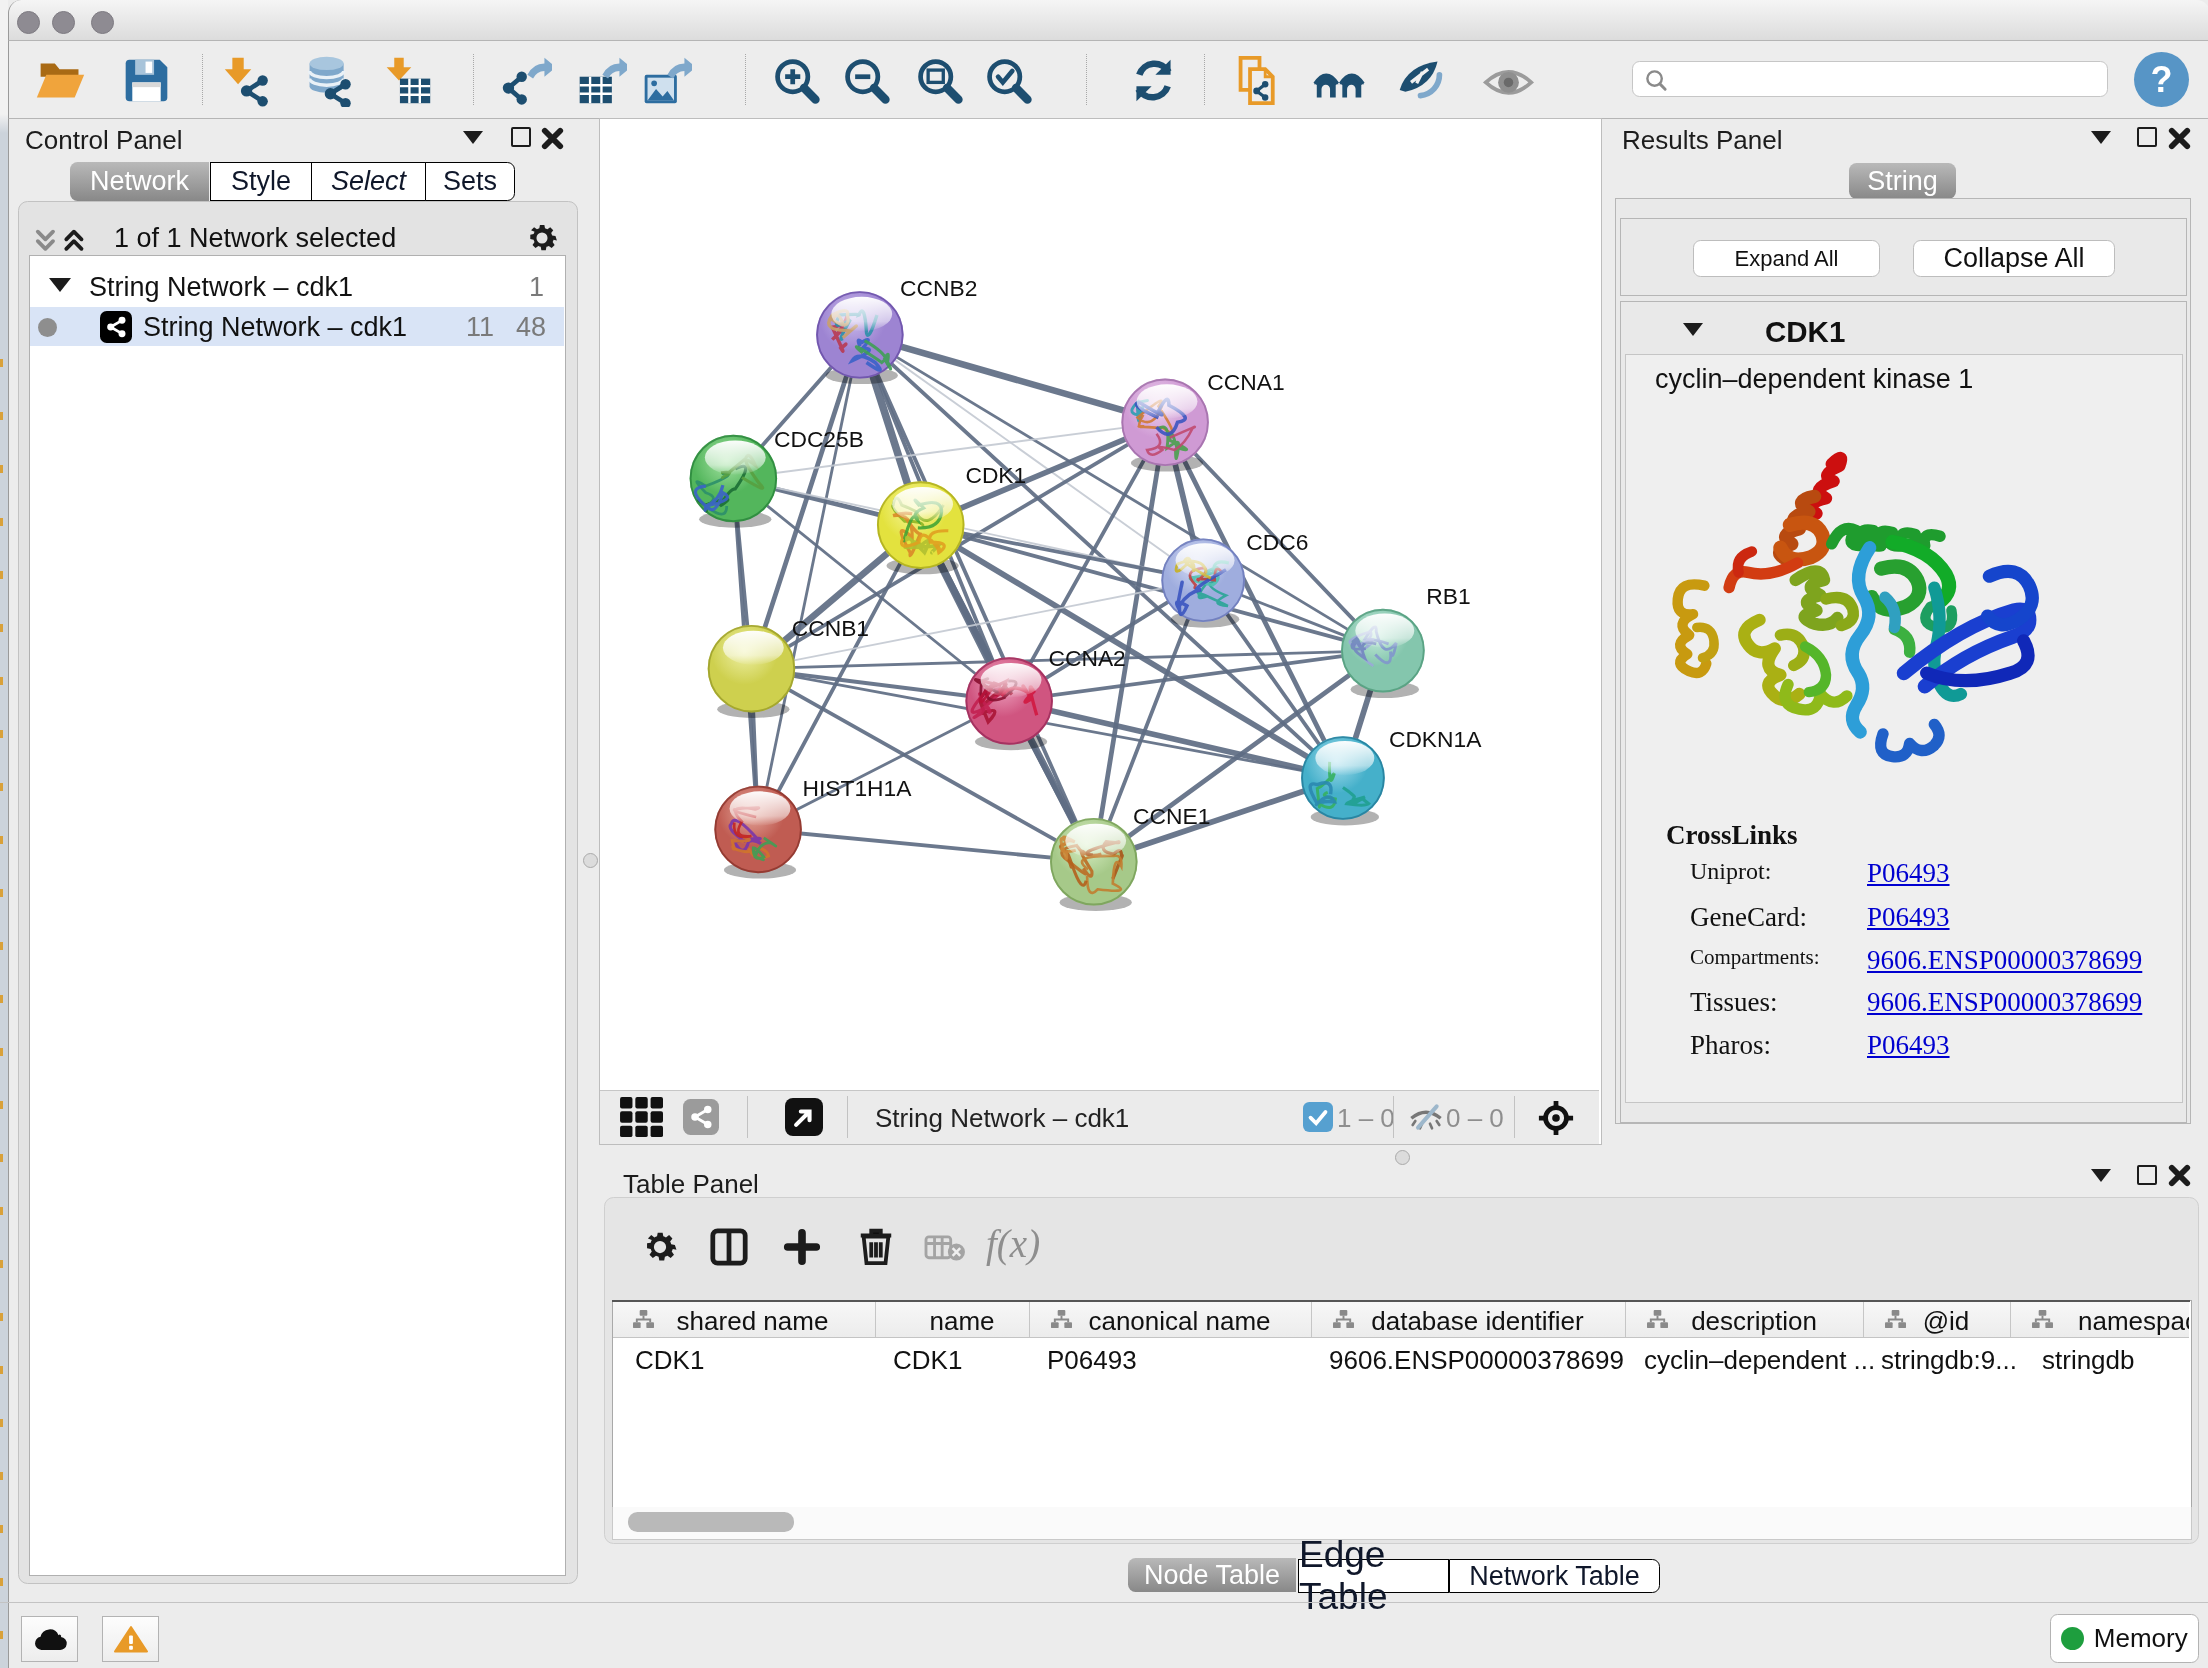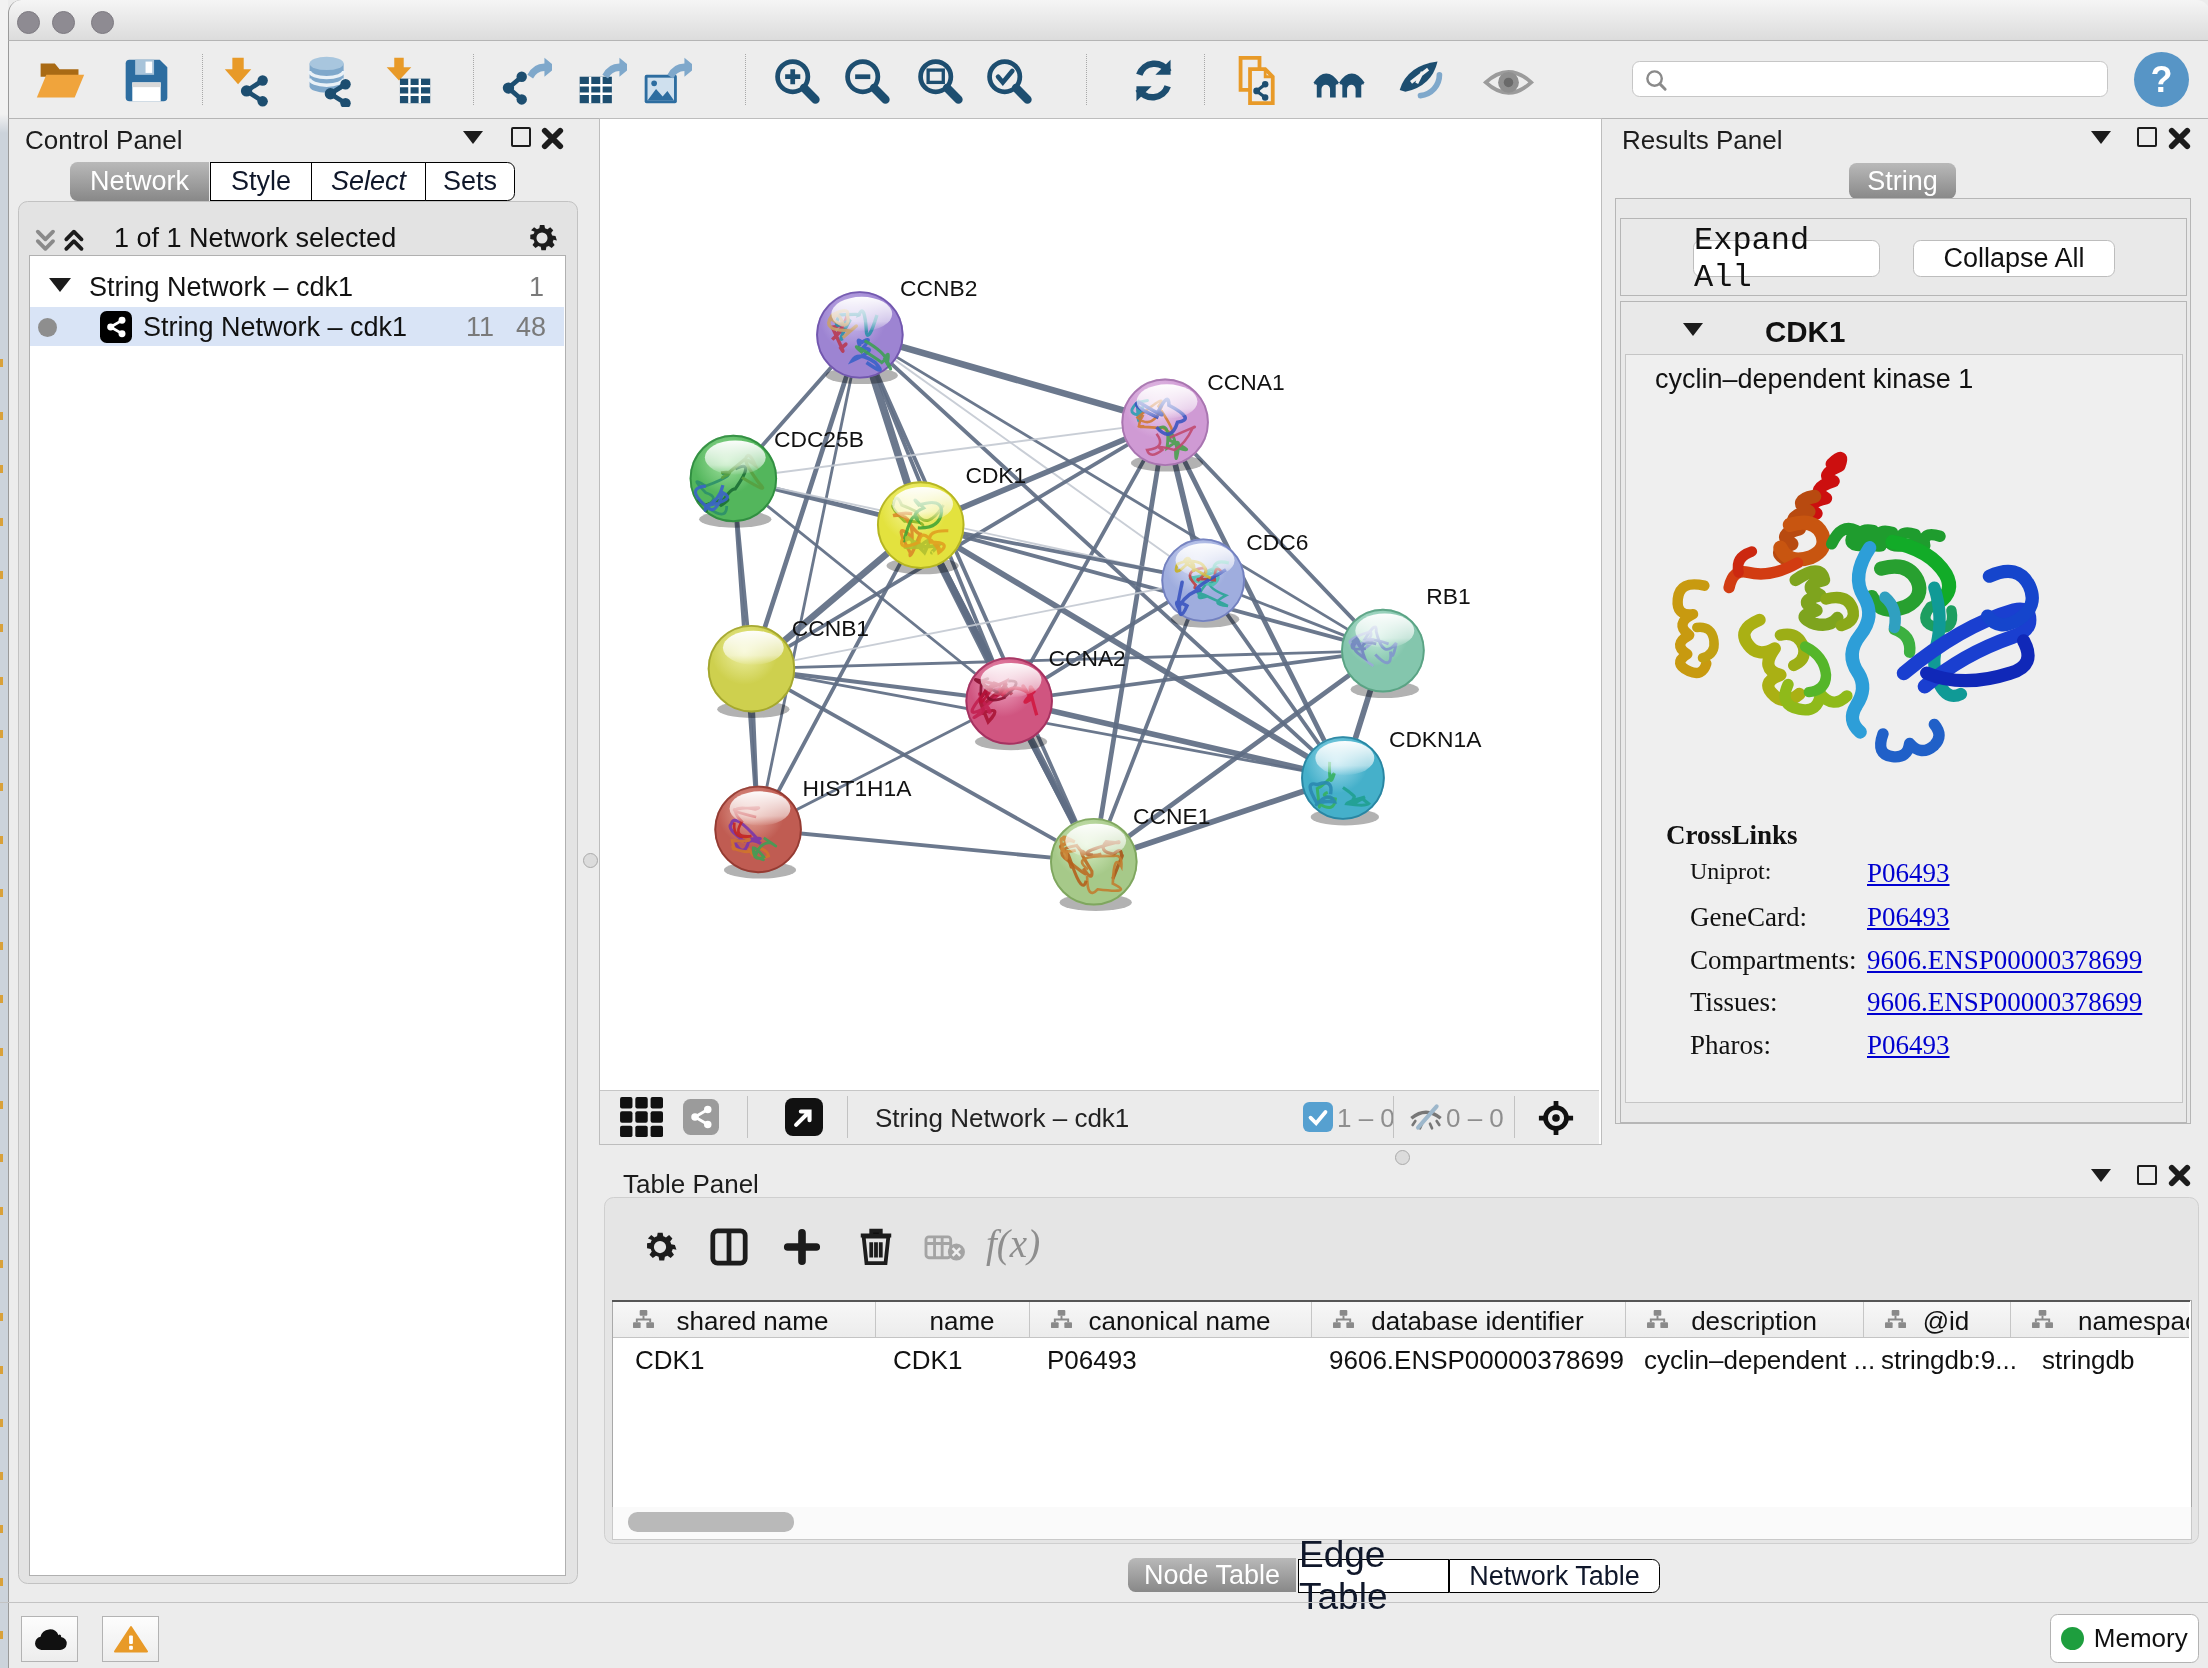--- a/index.html
+++ b/index.html
@@ -517,21 +517,21 @@
 <div class="abs phdr" style="left:1622px;top:125px;">Results Panel</div>
 <div class="abs tri" style="left:2091px;top:131px;"></div>
 <div class="abs sq" style="left:2137px;top:127px;"></div>
 <svg class="abs" style="left:2166px;top:125px;" width="27" height="27" viewBox="0 0 28 28">
       <path d="M6 6 L22 22 M22 6 L6 22" stroke="#1c1c1c" stroke-width="6" stroke-linecap="round"></path>
     </svg>
 
 <div class="abs tabg" style="left:1849px;top:163px;width:107px;height:36px;border-radius:7.6px;font-size:27px;">String</div>
 <div class="abs" style="left:1615px;top:198px;width:574px;height:924px;background:#e9e9e9;border:1px solid #b6b6b6;"></div>
 <div class="abs" style="left:1620px;top:218px;width:565px;height:76px;background:#e9e9e9;border:1px solid #b6b6b6;"></div>
-<div class="abs" style="left:1693px;top:240px;width:185px;height:35px;background:#fff;border:1px solid #bdbdbd;border-radius:7.6px;display:flex;align-items:center;justify-content:center;font-size:32px;color:#111;font-family:Liberation Mono, monospace;">Expand All</div>
+<div class="abs" style="left:1693px;top:240px;width:185px;height:35px;background:#fff;border:1px solid #bdbdbd;border-radius:7.6px;display:flex;align-items:center;justify-content:center;font-size:22px;color:#111;">Expand All</div>
 <div class="abs" style="left:1913px;top:240px;width:200px;height:35px;background:#fff;border:1px solid #bdbdbd;border-radius:7.6px;display:flex;align-items:center;justify-content:center;font-size:27px;color:#111;">Collapse All</div>
 
 <div class="abs" style="left:1620px;top:301px;width:565px;height:820px;background:#e9e9e9;border:1px solid #b6b6b6;"></div>
 <div class="abs tri" style="left:1683px;top:323px;"></div>
 <div class="abs" style="left:1765px;top:315px;font-size:29.5px;font-weight:bold;color:#111;">CDK1</div>
 <div class="abs" style="left:1625px;top:354px;width:556px;height:747px;background:#efefef;border:1px solid #c5c5c5;"></div>
 <div class="abs" style="left:1655px;top:364px;font-size:27px;color:#111;">cyclin–dependent kinase 1</div>
 
 <svg id="protein" class="abs" style="left:1645px;top:409px;" width="514" height="399" viewBox="0 0 540 420">
       <g fill="none" stroke-linecap="round" stroke-linejoin="round">
@@ -561,21 +561,21 @@
 <path d="M362 176 q30 -14 42 10 q10 22 -12 36 q-20 12 -32 -4" stroke="#1545cc" stroke-width="14"></path>
 <path d="M250 342 q-8 22 10 24 q16 2 18 -14 q12 14 26 2 q10 -10 0 -22" stroke="#2060c8" stroke-width="12"></path>
 </g>
     </svg>
 
 <div class="abs" style="left:1666px;top:820px;font-family:'Liberation Serif',serif;font-size:27px;font-weight:bold;color:#111;">CrossLinks</div>
 <div class="abs" style="left:1690px;top:858px;font-family:'Liberation Serif',serif;font-size:24px;color:#111;">Uniprot:</div>
 <div class="abs" style="left:1867px;top:858px;font-family:'Liberation Serif',serif;font-size:27px;color:#0000d0;text-decoration:underline;">P06493</div>
 <div class="abs" style="left:1690px;top:902px;font-family:'Liberation Serif',serif;font-size:27px;color:#111;">GeneCard:</div>
 <div class="abs" style="left:1867px;top:902px;font-family:'Liberation Serif',serif;font-size:27px;color:#0000d0;text-decoration:underline;">P06493</div>
-<div class="abs" style="left:1690px;top:945px;font-family:'Liberation Serif',serif;font-size:27px;color:#111;">Compartments:</div>
+<div class="abs" style="left:1690px;top:945px;font-family:'Liberation Serif',serif;font-size:21px;color:#111;">Compartments:</div>
 <div class="abs" style="left:1867px;top:945px;font-family:'Liberation Serif',serif;font-size:27px;color:#0000d0;text-decoration:underline;">9606.ENSP00000378699</div>
 <div class="abs" style="left:1690px;top:987px;font-family:'Liberation Serif',serif;font-size:27px;color:#111;">Tissues:</div>
 <div class="abs" style="left:1867px;top:987px;font-family:'Liberation Serif',serif;font-size:27px;color:#0000d0;text-decoration:underline;">9606.ENSP00000378699</div>
 <div class="abs" style="left:1690px;top:1030px;font-family:'Liberation Serif',serif;font-size:27px;color:#111;">Pharos:</div>
 <div class="abs" style="left:1867px;top:1030px;font-family:'Liberation Serif',serif;font-size:27px;color:#0000d0;text-decoration:underline;">P06493</div>
 
 <div class="abs phdr" style="left:623px;top:1169px;">Table Panel</div>
 <div class="abs tri" style="left:2091px;top:1169px;"></div>
 <div class="abs sq" style="left:2137px;top:1165px;"></div>
 <svg class="abs" style="left:2166px;top:1162px;" width="27" height="27" viewBox="0 0 28 28">

